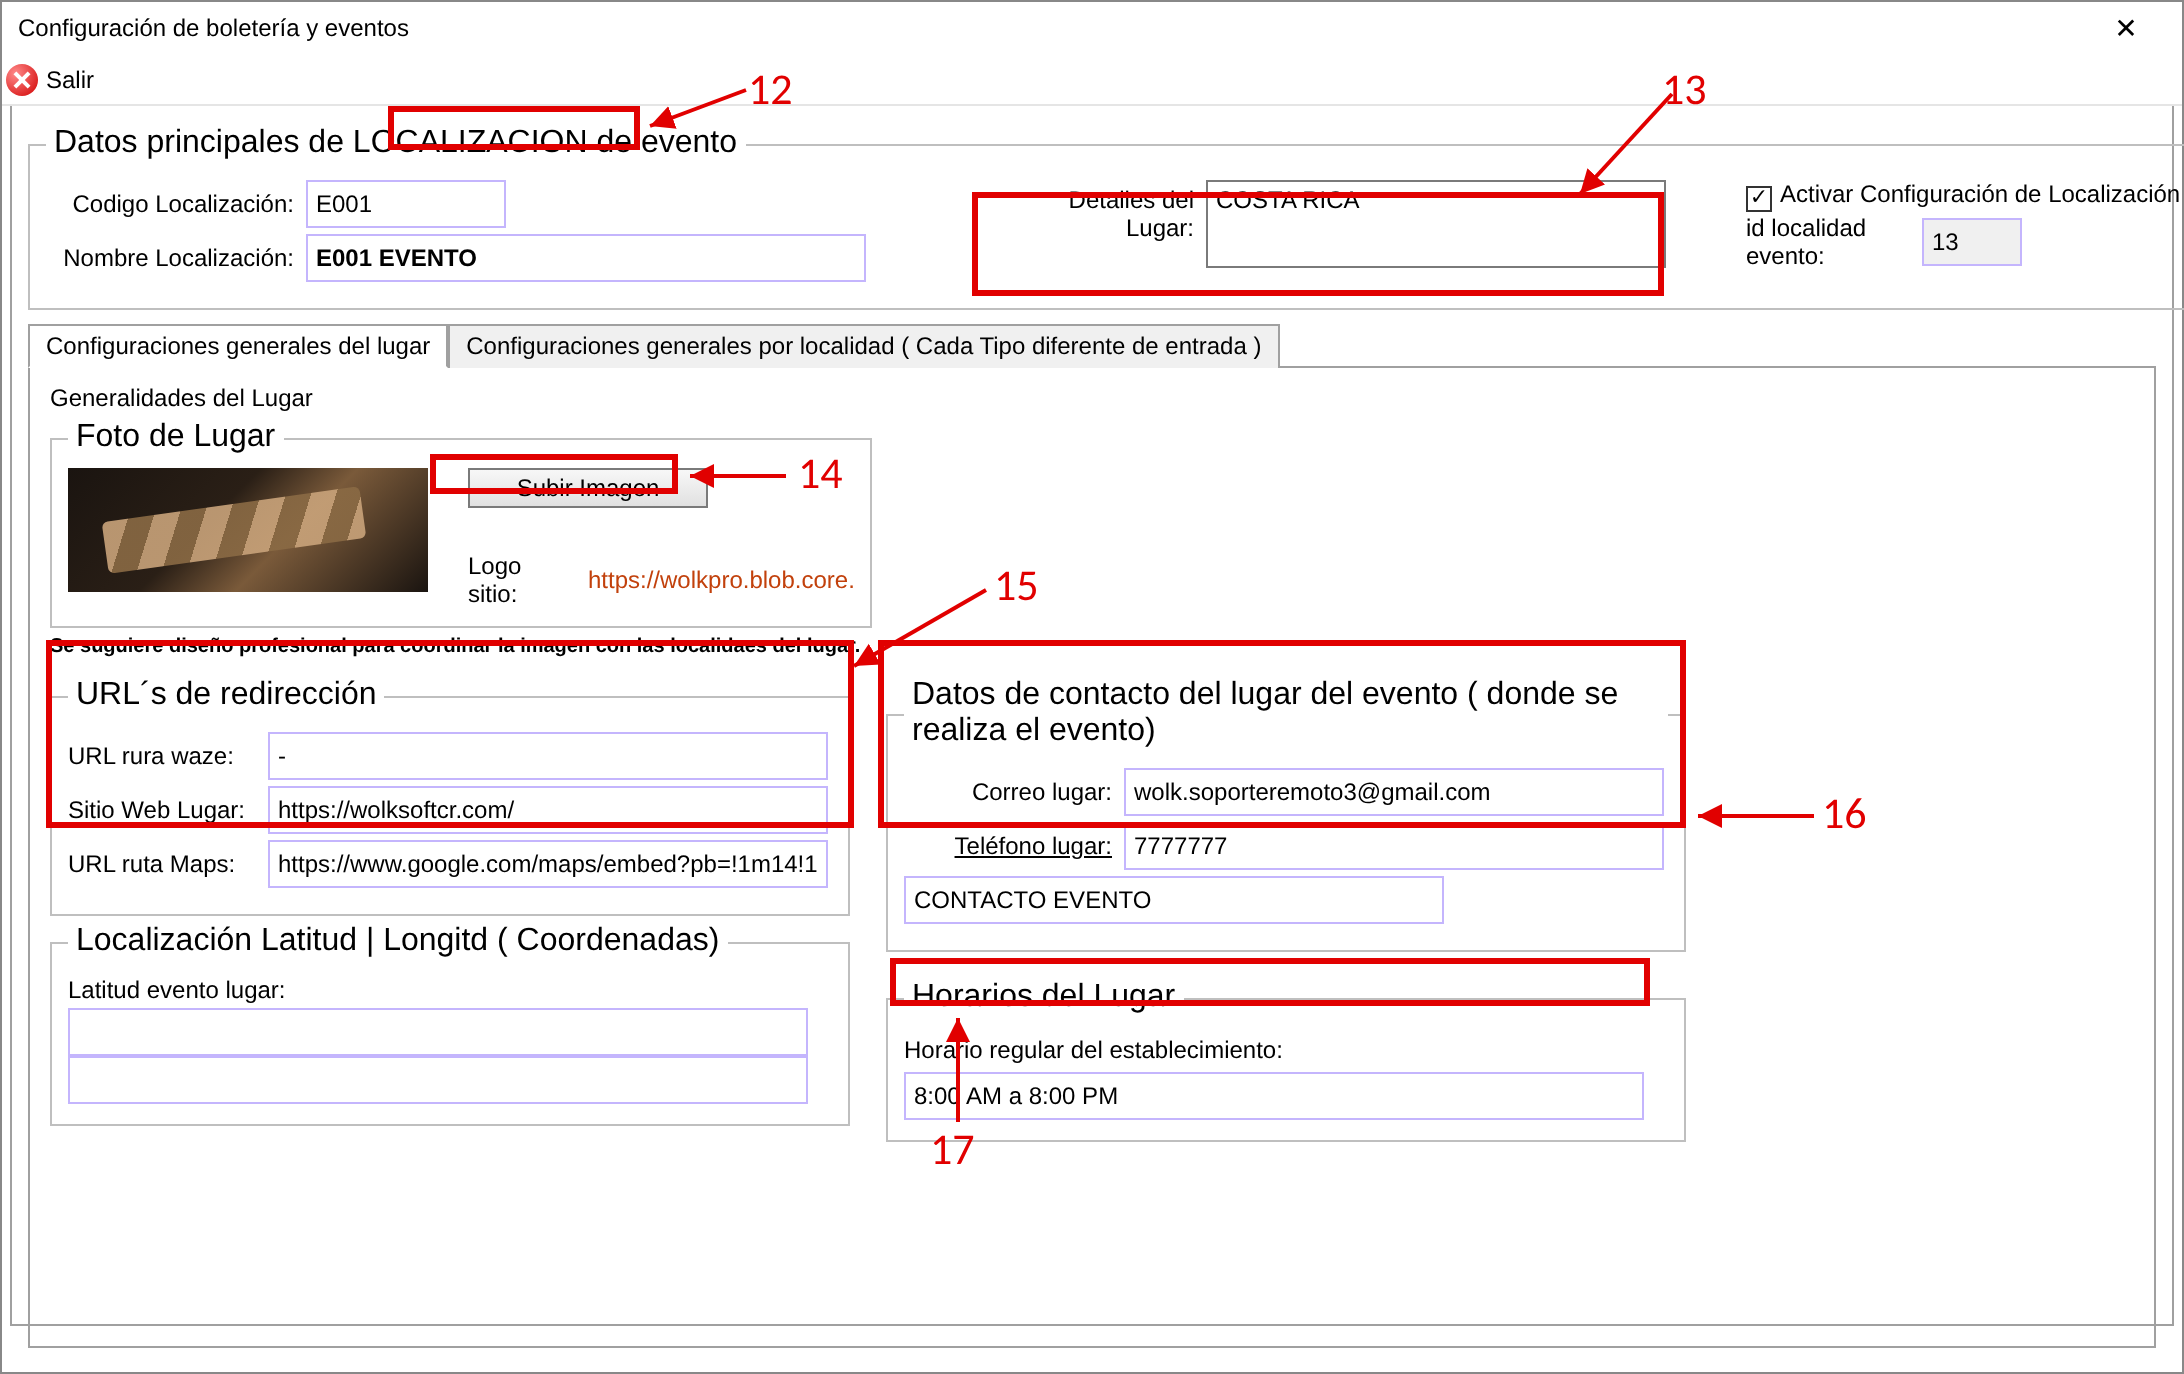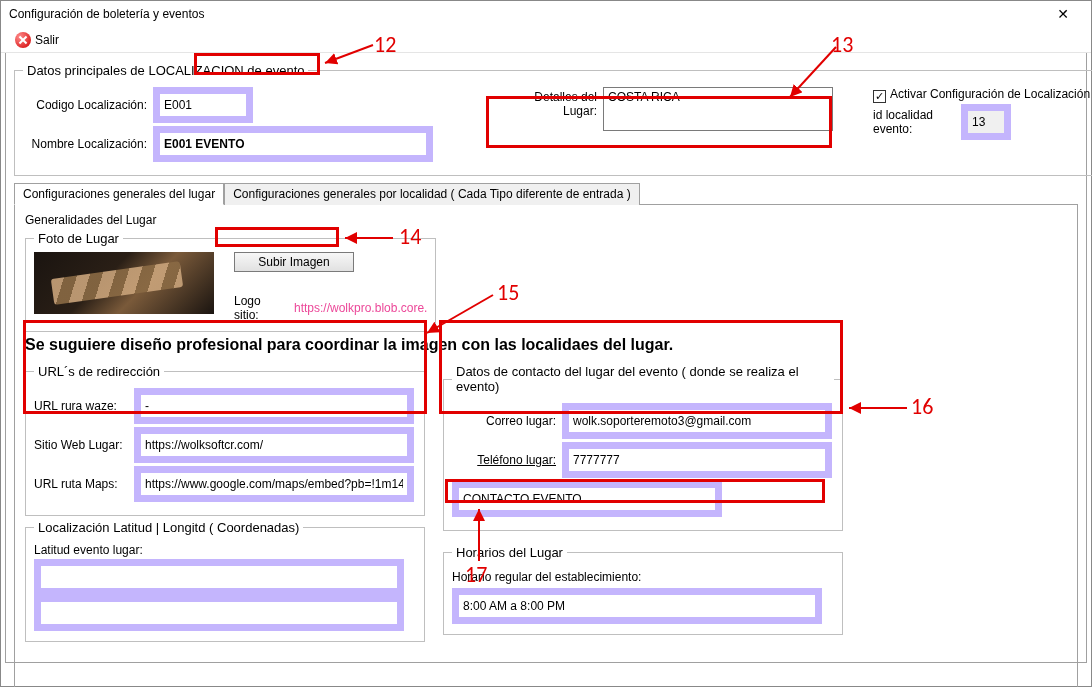--- a/index.html
+++ b/index.html
@@ -1,51 +1,51 @@
 <!DOCTYPE html>
 <html><head>
 <meta charset="utf-8">
 <style>
   * { box-sizing: border-box; font-family: "Segoe UI", Tahoma, sans-serif; font-size: 12px; }
   body { margin: 0; background: #fff; color: #000; }
   .window { width: 1092px; height: 687px; border: 1px solid #888; position: relative; background:#fff; }
   .titlebar { height: 26px; display:flex; align-items:center; padding:0 8px; justify-content:space-between; }
   .titlebar .title { font-size:12px; }
   .close-x { width:40px; text-align:center; font-size:14px; cursor:default; }
-  .toolbar { height: 26px; display:flex; align-items:center; padding:0 14px; border-bottom:1px solid #e5e5e5; }
+  .toolbar { height: 26px; display:flex; align-items:center; padding:0 2px; border-bottom:1px solid #e5e5e5; }
   .exit-btn { display:flex; align-items:center; gap:4px; cursor:default; }
   .exit-icon { width:16px; height:16px; border-radius:50%; background:radial-gradient(circle at 30% 30%, #ff8a8a, #d10000); position:relative; }
   .exit-icon::before, .exit-icon::after { content:""; position:absolute; left:3px; top:7px; width:10px; height:2px; background:#fff; }
   .exit-icon::before { transform:rotate(45deg); }
   .exit-icon::after { transform:rotate(-45deg); }
   .tabs { display:flex; padding:2px 4px 0 4px; }
   .tab { border:1px solid #a0a0a0; border-bottom:none; padding:3px 10px; background:#f0f0f0; margin-right:0px; position:relative; top:1px; }
   .tab.active { background:#fff; z-index:2; border-bottom:1px solid #fff; }
   .tabs.outer { border-bottom:1px solid #a0a0a0; margin:0 4px; }
   .pane { border:1px solid #a0a0a0; margin:0 4px 4px 4px; padding:6px 8px; border-top:none; position:relative; }
   fieldset { border:1px solid #bfbfbf; margin:4px 0; padding:6px 8px 10px 8px; }
-  legend { padding:0 4px; font-size:13px; }
+  legend { padding:0 4px; font-size:16px; }
   .row { display:flex; align-items:center; margin:3px 0; }
   .lbl { text-align:right; padding-right:6px; }
-  input[type=text] { border:7px solid #c4b5fd; height:36px; padding:1px 4px; background:#fff; }
+  input[type=text] { border:1px solid #c4b5fd; height:24px; padding:1px 4px; background:#fff; }
   input[type=text][readonly] { background:#f0f0f0; }
   .checkbox { width:13px; height:13px; border:1px solid #333; display:inline-flex; align-items:center; justify-content:center; margin-right:4px; position:relative; top:2px;}
   .checkbox.checked::after { content:"✓"; font-size:11px; line-height:11px; color:#000; }
   .btn { border:1px solid #7a7a7a; background:linear-gradient(#f7f7f7,#e1e1e1); padding:2px 18px; }
   .inner-tabs { display:flex; padding:0; border-bottom:1px solid #a0a0a0; margin-top:6px;}
   .inner-tab { border:1px solid #a0a0a0; border-bottom:none; padding:3px 8px; background:#f0f0f0; position:relative; top:1px;}
   .inner-tab.active { background:#fff; border-bottom:1px solid #fff; }
   .inner-pane { border:1px solid #a0a0a0; border-top:none; padding:8px 10px; height:490px; position:relative;}
   .thumb { width:180px; height:62px; background:linear-gradient(135deg,#1a1410 0%, #2a1f16 40%, #7a5a3a 60%, #1a1410 100%); display:inline-block; position:relative; }
   .thumb::after { content:""; position:absolute; left:18px; top:18px; width:130px; height:26px; background:repeating-linear-gradient(115deg, #c9a37a 0 12px, #8a6a44 12px 24px); transform:rotate(-8deg); border-radius:3px; opacity:.9;}
-  .bold-note { font-weight:bold; font-size:16px; }
+  .bold-note { font-weight:bold; font-size:10px; }
   .cols { display:flex; gap:18px; }
   .col { flex:1; }
   textarea.fake { border:1px solid #7a7a7a; resize:none; font-family:inherit; font-size:12px; padding:2px 4px; }
-  .dim { color:#ec4899; }
+  .dim { color:#c2410c; }
   .red-box { position:absolute; border:3px solid #e10000; pointer-events:none; }
   .red-text { color:#e10000; font-size:22px; font-weight:400; position:absolute; pointer-events:none; font-family: Calibri, Arial, sans-serif;}
   svg.arrow { position:absolute; pointer-events:none; overflow:visible; }
 </style>
 </head>
 <body>
 
 <div class="window">
 
   <div class="titlebar">

